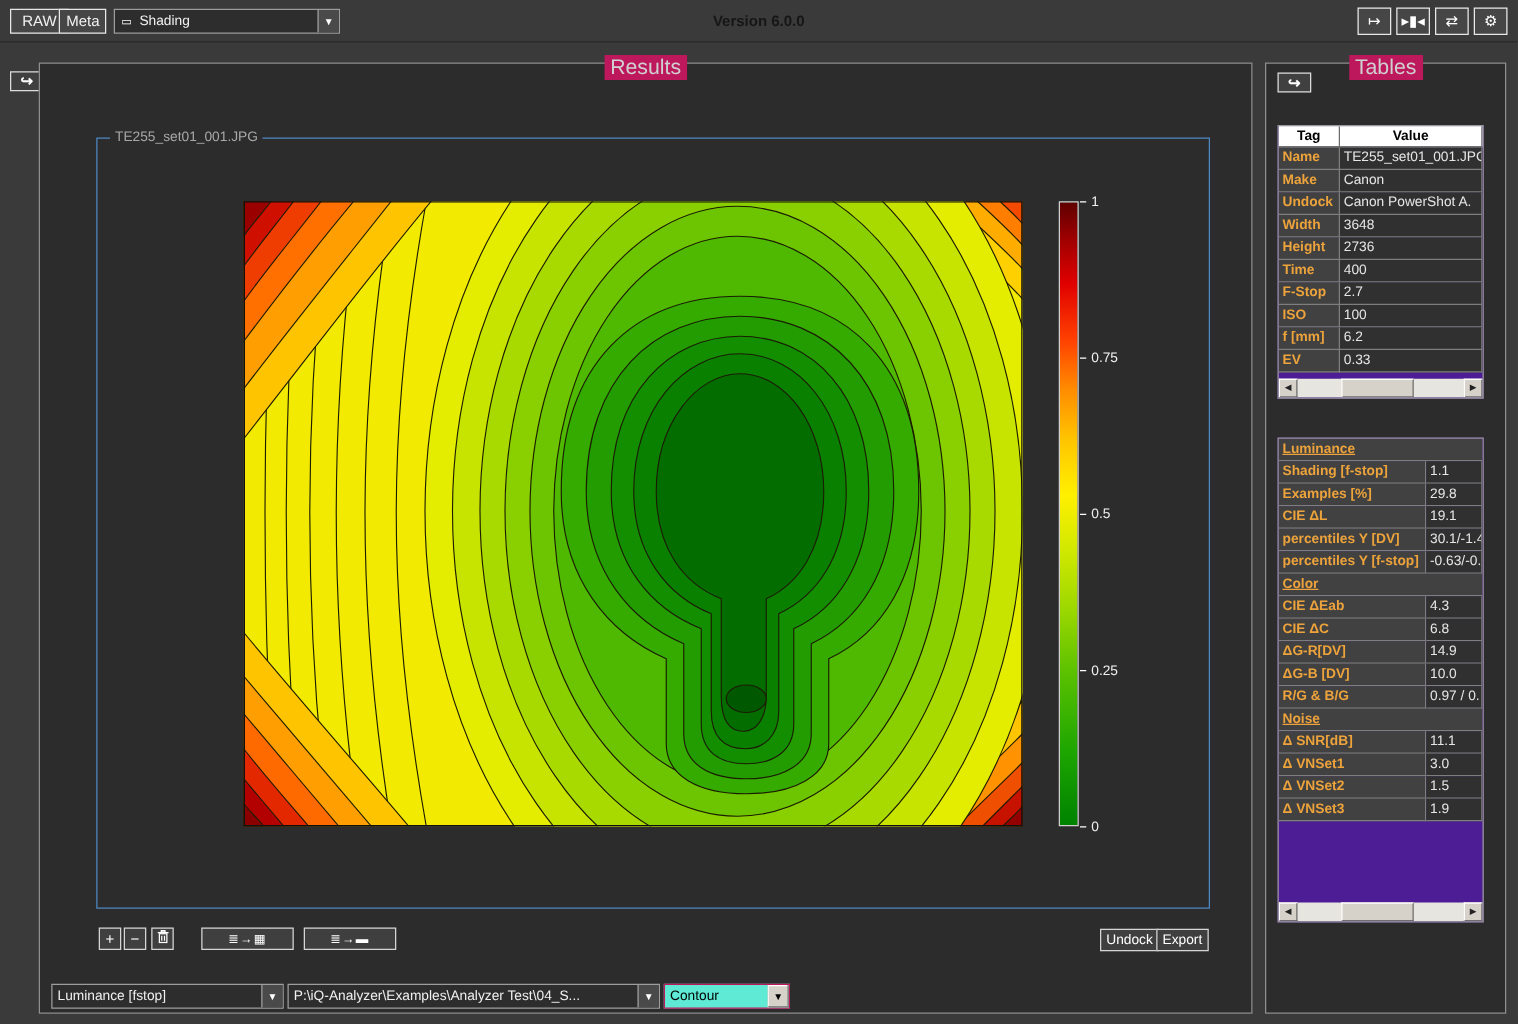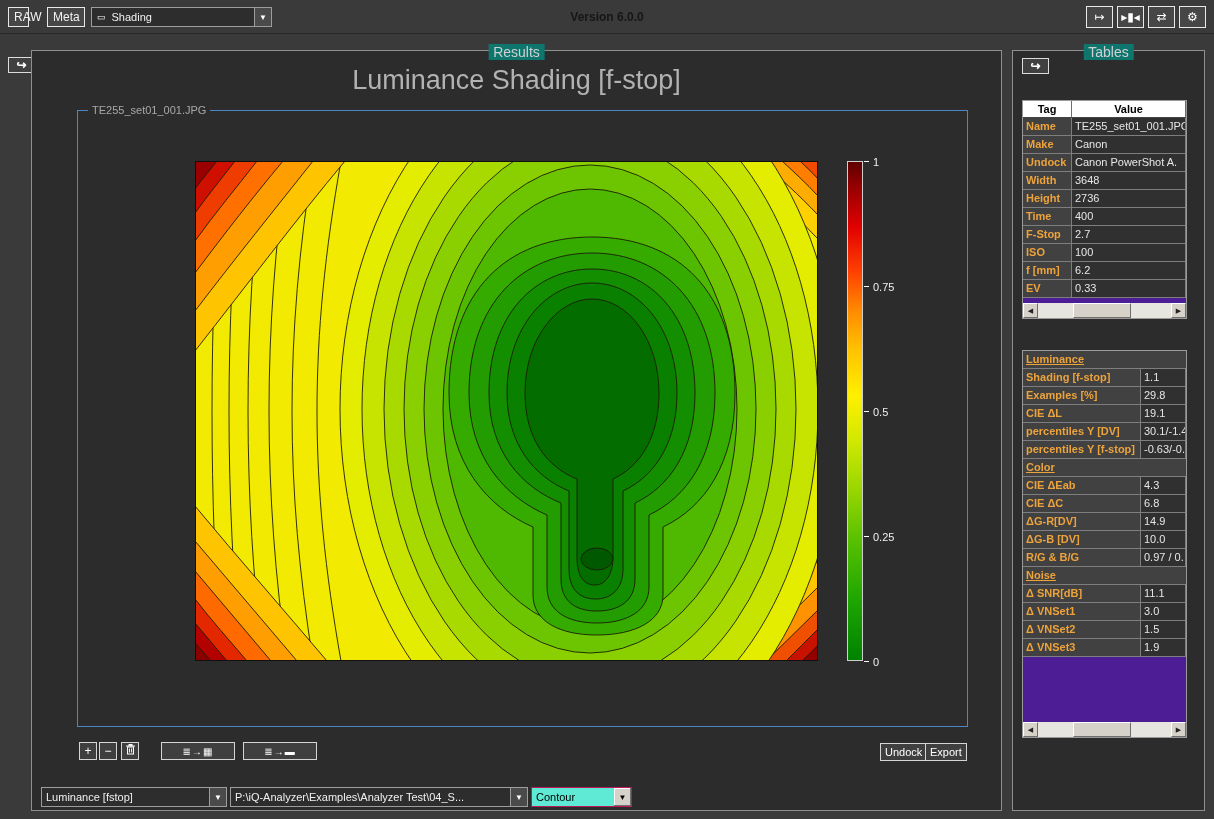--- a/index.html
+++ b/index.html
@@ -21,21 +21,21 @@
   .combo .clabel{flex:1;color:#f0f0f0;font-size:11px;padding:0 4px;white-space:nowrap;overflow:hidden;}
   .combo .carrow{width:17px;height:100%;background:#4a4a4a;border-left:1px solid #9d9d9d;color:#fff;font-size:8px;
                  display:flex;align-items:center;justify-content:center;flex:0 0 17px;}
   .combo.light{background:#5eead4;border:1px solid #be185d;}
   .combo.light .clabel{color:#000;}
   .combo.light .carrow{background:#d6d2c9;color:#000;border-left:none;
                        box-shadow:inset -1px -1px 0 #707070, inset 1px 1px 0 #ffffff;}
 
   
   .grp{position:absolute;border:1px solid #8f8f8f;background:#2c2c2c;}
-  .grp-label{position:absolute;top:-7px;left:50%;transform:translateX(-50%);background:#0f766e;padding:0 5px;color:#d0d0d0;font-size:14px;}
+  .grp-label{position:absolute;top:-7px;left:50%;transform:translateX(-50%);background:#be185d;padding:0 5px;color:#d0d0d0;font-size:17px;}
 
   .undock-arrow{position:absolute;width:27px;height:16px;background:#404040;border:1px solid #dcdcdc;color:#fff;
                 font-size:12px;line-height:12px;text-align:center;padding:0;font-weight:bold;cursor:pointer;}
 
   .panel-title{position:absolute;top:14px;left:0;width:100%;text-align:center;color:#b2b2b2;font-size:27px;}
 
   .imgbox{position:absolute;border:1px solid #4c86c4;background:#2c2c2c;}
   .img-label{position:absolute;top:-7px;left:10px;background:#2c2c2c;padding:0 4px;color:#a8a8a8;font-size:11px;}
 
   
@@ -72,21 +72,21 @@
           color:#222;font-size:7px;line-height:12px;text-align:center;padding:0;}
   .sb-track{flex:1;position:relative;}
   .sb-thumb{position:absolute;top:0;left:26%;width:44%;height:15px;background:#d6d2c9;border:1px solid;border-color:#fff #6e6e6e #6e6e6e #fff;}
 </style>
 </head>
 <body>
 
 <div class="screen">
 
   <div class="topbar">
-    <button class="btn3d" style="left:8px;top:7px;width:21px;">RAW</button>
+    <button class="btn3d" style="left:8px;top:7px;width:47px;">RAW</button>
     <button class="btn3d" style="left:47px;top:7px;width:38px;">Meta</button>
 
     <div class="combo" style="left:91px;top:7px;width:181px;">
       <span class="cicon">▭</span>
       <span class="clabel">Shading</span>
       <span class="carrow">▼</span>
     </div>
 
     <div class="version">Version 6.0.0</div>
 
@@ -96,21 +96,20 @@
         <button class="icon-btn">⇄</button>
         <button class="icon-btn">⚙</button>
       </div>
   </div>
 
   <button class="undock-arrow" style="left:8px;top:57px;">↪</button>
 
   <div class="grp" style="left:31px;top:50px;width:971px;height:761px;">
     <span class="grp-label">Results</span>
 
-    <div class="panel-title">Luminance Shading [f-stop]</div>
 
     <div class="imgbox" style="left:45px;top:59px;width:891px;height:617px;">
       <span class="img-label">TE255_set01_001.JPG</span>
 
       <svg width="623" height="500" viewBox="0 0 623 500" style="position:absolute;left:117px;top:50px;">
         <defs>
             <clipPath id="pc">
               <rect x="0" y="0" width="623" height="500"></rect>
             </clipPath>
           </defs>

